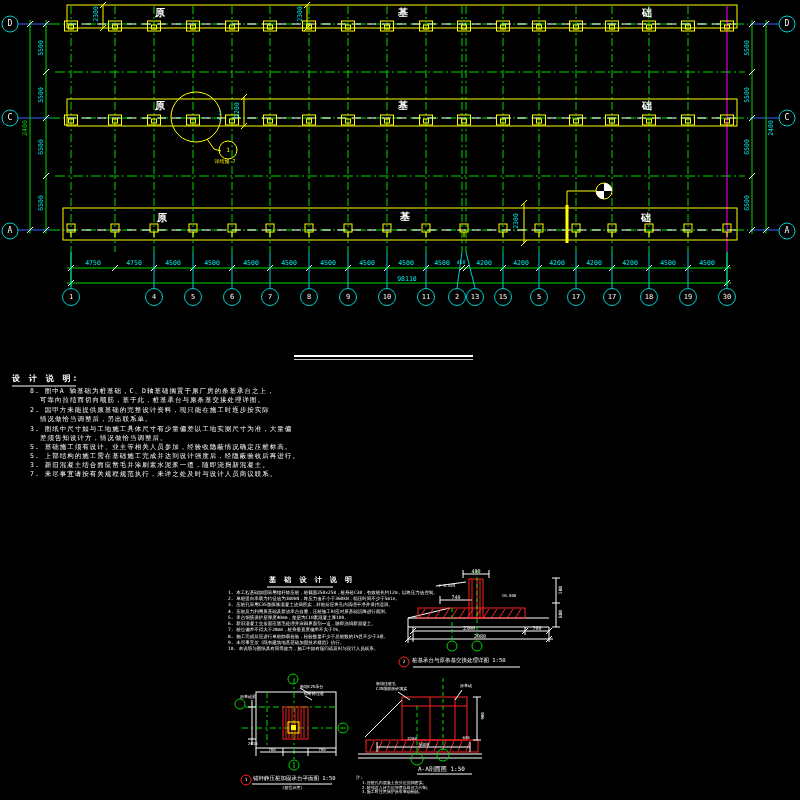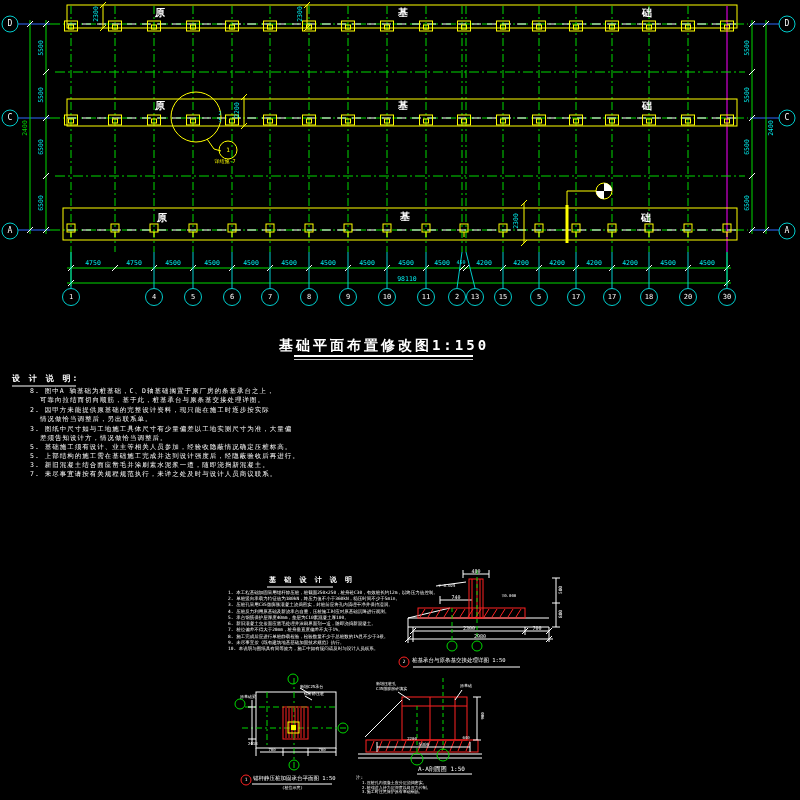--- a/index.html
+++ b/index.html
@@ -263,21 +263,21 @@
 <div class="t w s7" style="left:348px;top:297px">9</div>
 <div class="t w s7" style="left:387px;top:297px">10</div>
 <div class="t w s7" style="left:426px;top:297px">11</div>
 <div class="t w s7" style="left:457px;top:297px">2</div>
 <div class="t w s7" style="left:475px;top:297px">13</div>
 <div class="t w s7" style="left:503px;top:297px">15</div>
 <div class="t w s7" style="left:539px;top:297px">5</div>
 <div class="t w s7" style="left:576px;top:297px">17</div>
 <div class="t w s7" style="left:612px;top:297px">17</div>
 <div class="t w s7" style="left:649px;top:297px">18</div>
-<div class="t w s7" style="left:688px;top:297px">20</div>
+<div class="t w s7" style="left:688px;top:297px">19</div>
 <div class="t w s7" style="left:727px;top:297px">30</div>
 
 <div class="t c s65" style="left:93px;top:263px">4750</div>
 <div class="t c s65" style="left:134px;top:263px">4750</div>
 <div class="t c s65" style="left:173px;top:263px">4500</div>
 <div class="t c s65" style="left:212px;top:263px">4500</div>
 <div class="t c s65" style="left:251px;top:263px">4500</div>
 <div class="t c s65" style="left:289px;top:263px">4500</div>
 <div class="t c s65" style="left:328px;top:263px">4500</div>
 <div class="t c s65" style="left:367px;top:263px">4500</div>
@@ -317,21 +317,20 @@
 <div class="t w s10 b" style="left:160px;top:106px">原</div>
 <div class="t w s10 b" style="left:403px;top:106px">基</div>
 <div class="t w s10 b" style="left:647px;top:106px">础</div>
 <div class="t w s10 b" style="left:162px;top:218px">原</div>
 <div class="t w s10 b" style="left:405px;top:217px">基</div>
 <div class="t w s10 b" style="left:646px;top:218px">础</div>
 
 <div class="t y s6" style="left:228px;top:150px">1</div>
 <div class="t y s5" style="left:225px;top:161px">详结施-7</div>
 
-<div class="t w s14 b ls3" style="left:384px;top:345px">基础平面布置修改图1:150</div>
 
 <div class="t tl w s8 b ls2" style="left:12px;top:379px">设 计 说 明:</div>
 <div class="t tl w s65 ls1" style="left:30px;top:391px">8. 图中A 轴基础为桩基础，C、D轴基础搁置于原厂房的条基承台之上，</div>
 <div class="t tl w s65 ls1" style="left:40px;top:400px">可靠向拉结而切向顺筋，基于此，桩基承台与原条基交接处理详图。</div>
 <div class="t tl w s65 ls1" style="left:30px;top:410px">2. 因甲方未能提供原基础的完整设计资料，现只能在施工时逐步按实际</div>
 <div class="t tl w s65 ls1" style="left:40px;top:419px">情况做恰当调整后，另出联系单。</div>
 <div class="t tl w s65 ls1" style="left:30px;top:429px">3. 图纸中尺寸如与工地施工具体尺寸有少量偏差以工地实测尺寸为准，大量偏</div>
 <div class="t tl w s65 ls1" style="left:40px;top:438px">差须告知设计方，情况做恰当调整后。</div>
 <div class="t tl w s65 ls1" style="left:30px;top:447px">5. 基础施工须有设计、业主等相关人员参加，经验收隐蔽情况确定压桩标高。</div>
 <div class="t tl w s65 ls1" style="left:30px;top:456px">5. 上部结构的施工需在基础施工完成并达到设计强度后，经隐蔽验收后再进行。</div>

